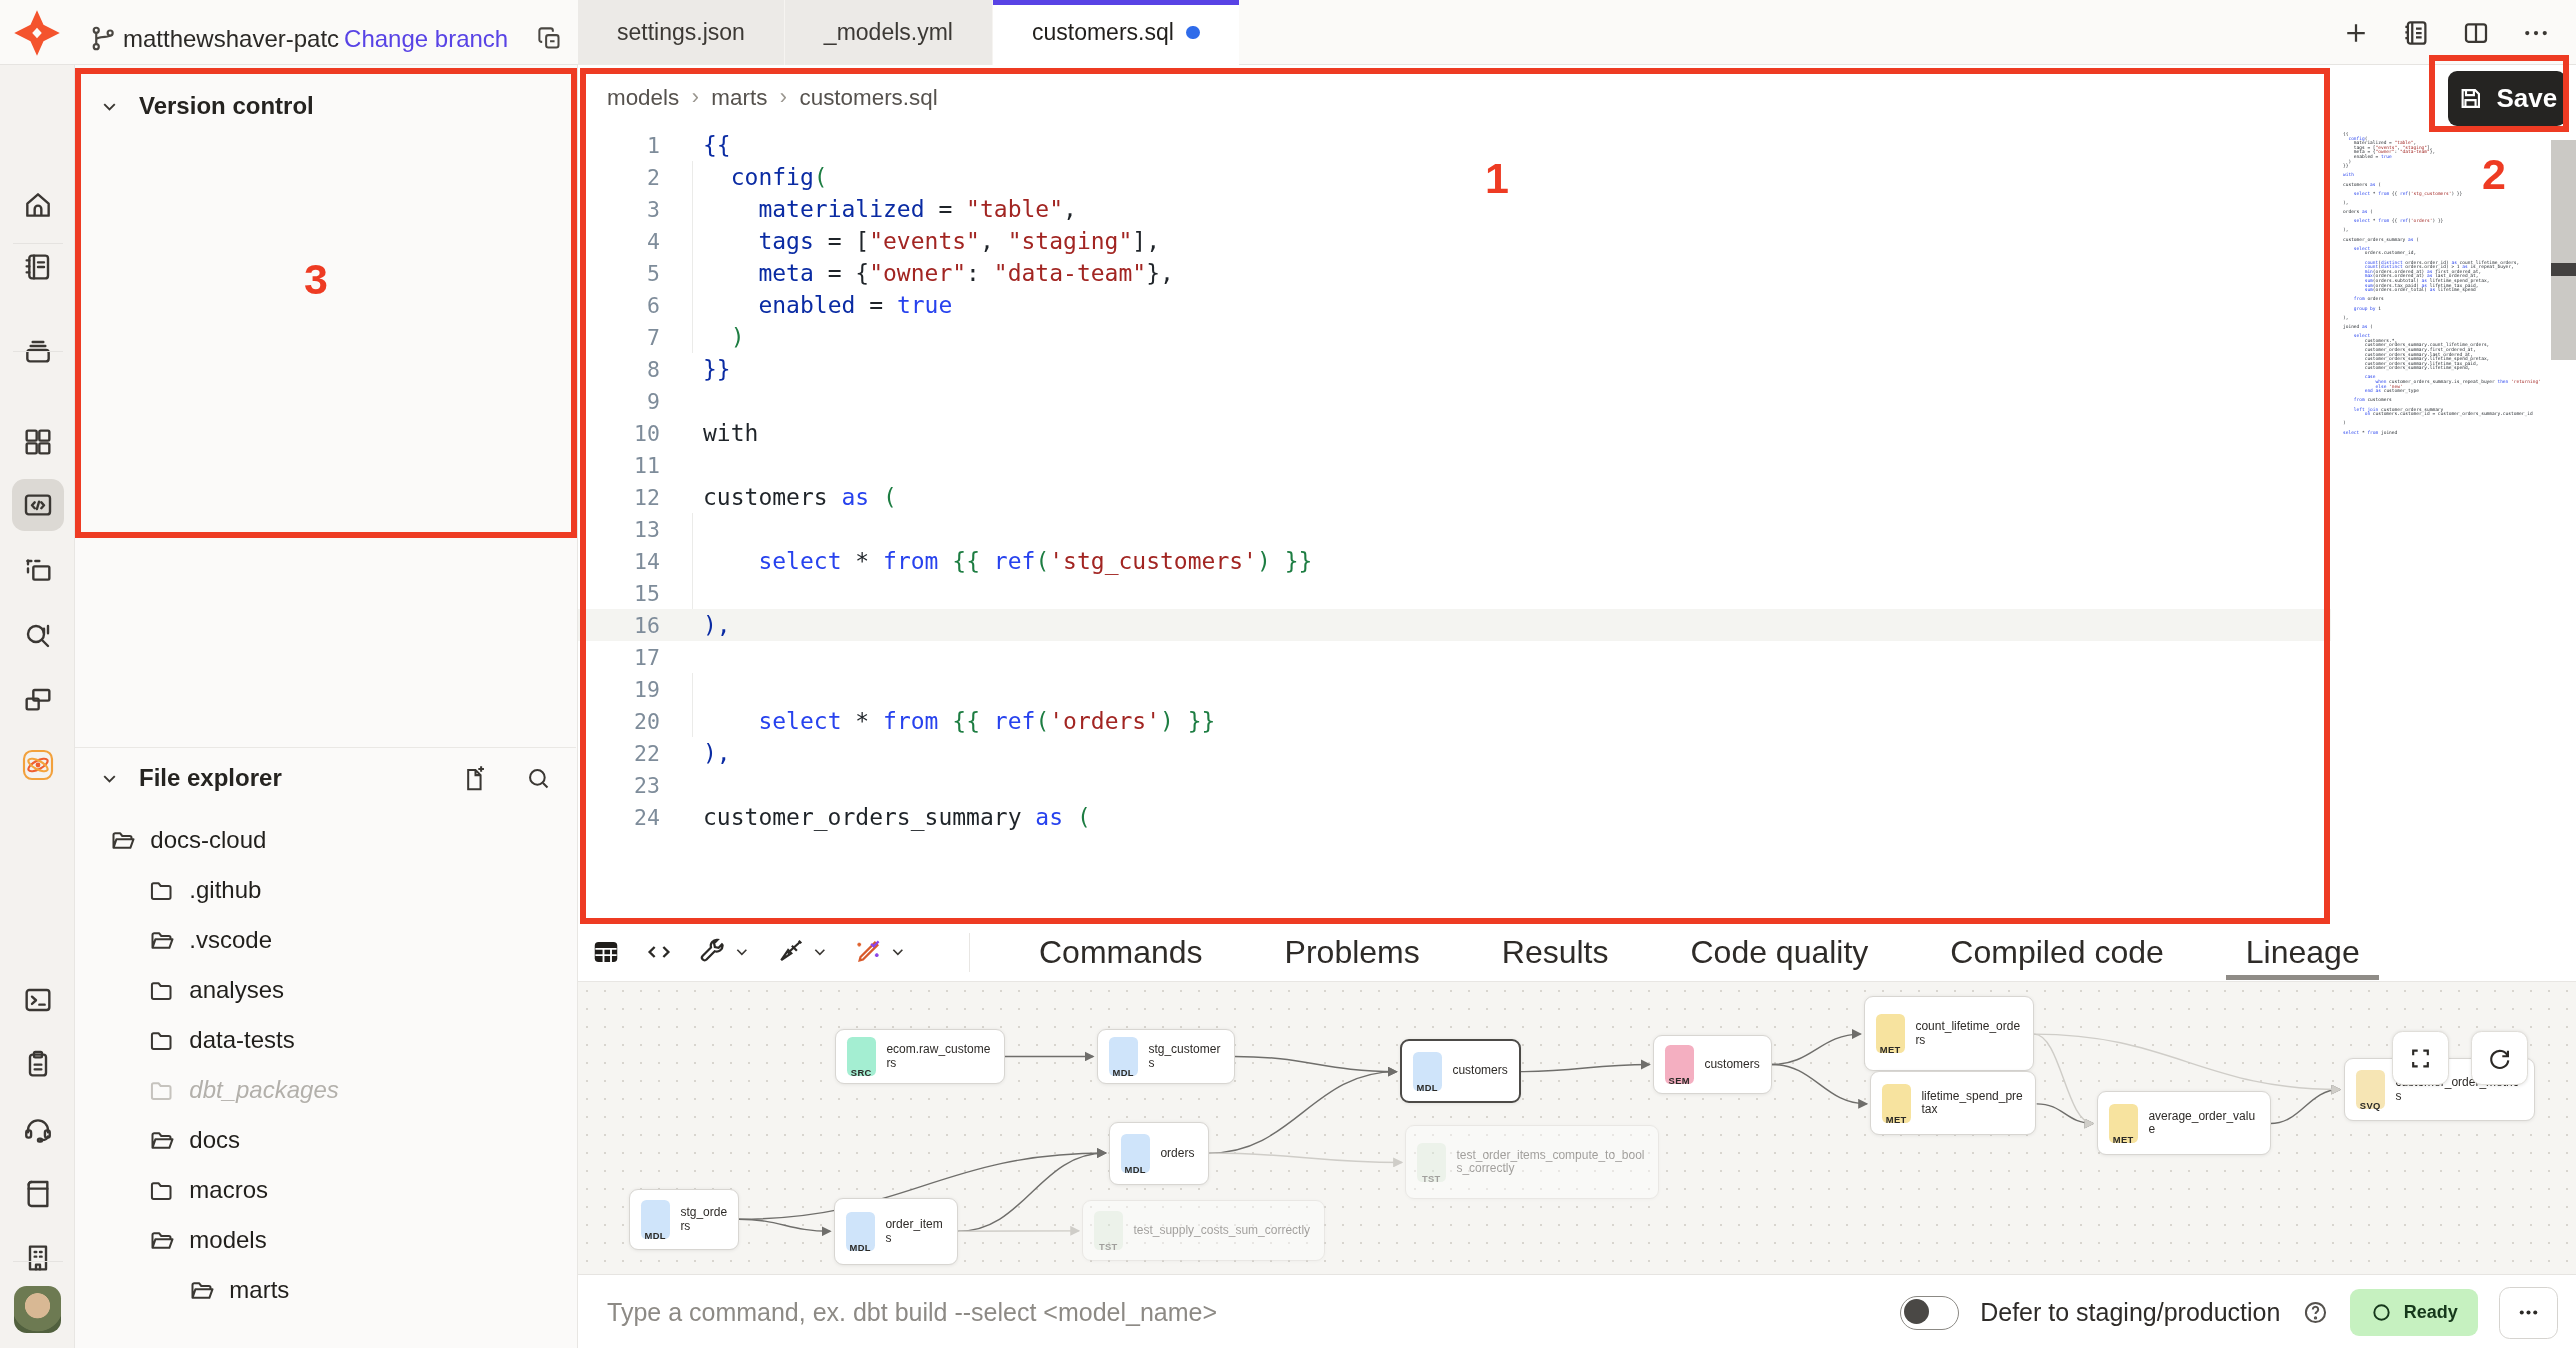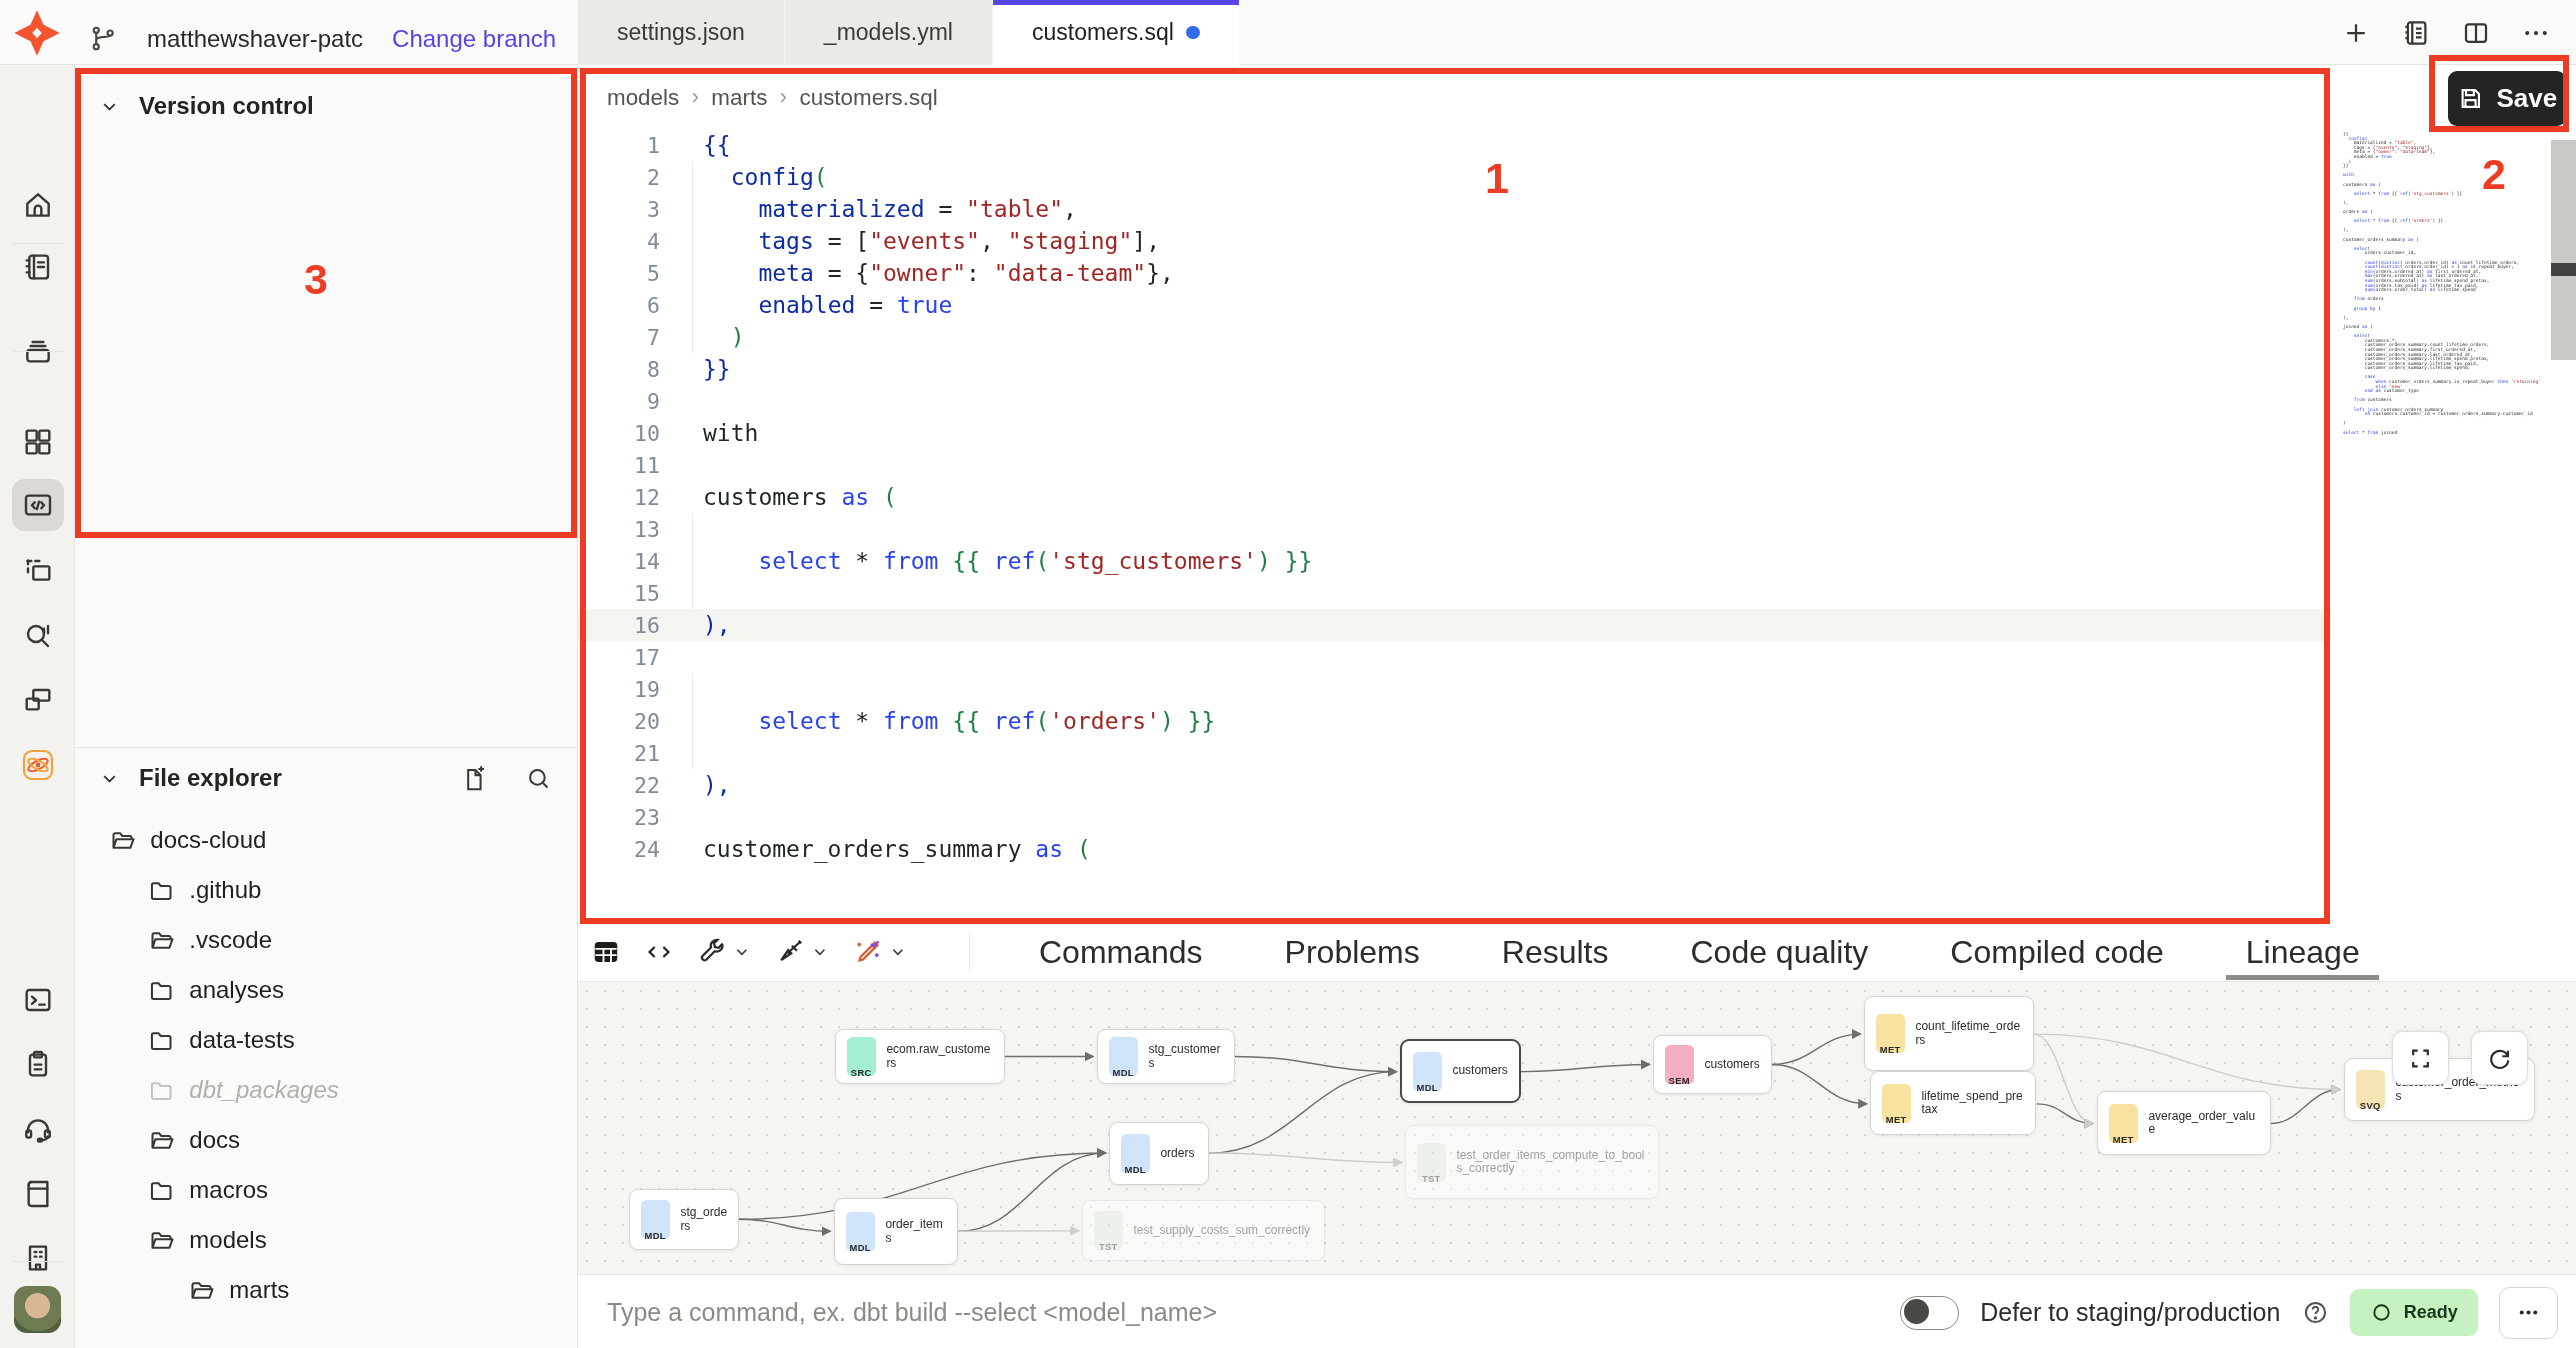--- a/index.html
+++ b/index.html
@@ -3,21 +3,21 @@
 <meta charset="utf-8">
 <style>
   html,body{margin:0;padding:0;background:#fbfaf8;}
   *{box-sizing:border-box;}
   .app{position:relative;width:2576px;height:1349px;overflow:hidden;
        font-family:"Liberation Sans",sans-serif;color:#2b2926;background:#fbfaf8;}
 
   
   .header{position:absolute;left:0;top:0;width:2576px;height:65px;background:#fbfaf8;border-bottom:1.8px solid #e6e4e1;z-index:30;}
   .logo{position:absolute;left:10.7px;top:7.2px;width:52px;height:52px;}
-  .branch-group{position:absolute;left:89px;top:0;height:77px;display:flex;align-items:center;gap:29px;}
+  .branch-group{position:absolute;left:89px;top:0;height:77px;display:flex;align-items:center;gap:5px;}
   .branch-icon{width:29px;height:29px;color:#4a4742;}
   .branch-name{font-size:24px;color:#2b2926;max-width:240px;overflow:hidden;white-space:nowrap;}
   .change-branch{font-size:24px;color:#5843e5;font-weight:500;white-space:nowrap;}
   .copy-icon{width:27px;height:27px;color:#4a4742;margin-left:23px;}
   .tabstrip{position:absolute;left:578px;top:0;height:65px;display:flex;z-index:31;}
   .tab{height:65px;display:flex;align-items:center;justify-content:center;gap:12.5px;padding:0 39px;
        background:#eceae7;border-right:1.8px solid #f6f4f1;font-size:23px;color:#3c3935;position:relative;}
   .tab.active{background:#ffffff;border-right:none;color:#211f1c;}
   .tab.active::before{content:"";position:absolute;left:0;top:0;width:100%;height:5.4px;background:#5843e5;}
   .dirty-dot{width:13.4px;height:13.4px;border-radius:50%;background:#2f6bea;}
@@ -472,25 +472,20 @@
         </div>
         <div class="codeline">
           <span class="gutter">19</span>
           <span class="guide"></span>
           <span class="codetext"></span>
         </div>
         <div class="codeline">
           <span class="gutter">20</span>
           <span class="guide"></span>
           <span class="codetext"><span class="tk-k">    </span><span class="tk-w">select</span><span class="tk-k"> * </span><span class="tk-w">from</span><span class="tk-k"> </span><span class="tk-g">{{</span><span class="tk-k"> </span><span class="tk-w">ref</span><span class="tk-g">(</span><span class="tk-s">'orders'</span><span class="tk-g">)</span><span class="tk-k"> </span><span class="tk-g">}}</span></span>
-        </div>
-        <div class="codeline">
-          <span class="gutter">21</span>
-          <span class="guide"></span>
-          <span class="codetext"></span>
         </div>
         <div class="codeline">
           <span class="gutter">22</span>
           <span class="codetext"><span class="tk-n">),</span></span>
         </div>
         <div class="codeline">
           <span class="gutter">23</span>
           <span class="codetext"></span>
         </div>
         <div class="codeline">

